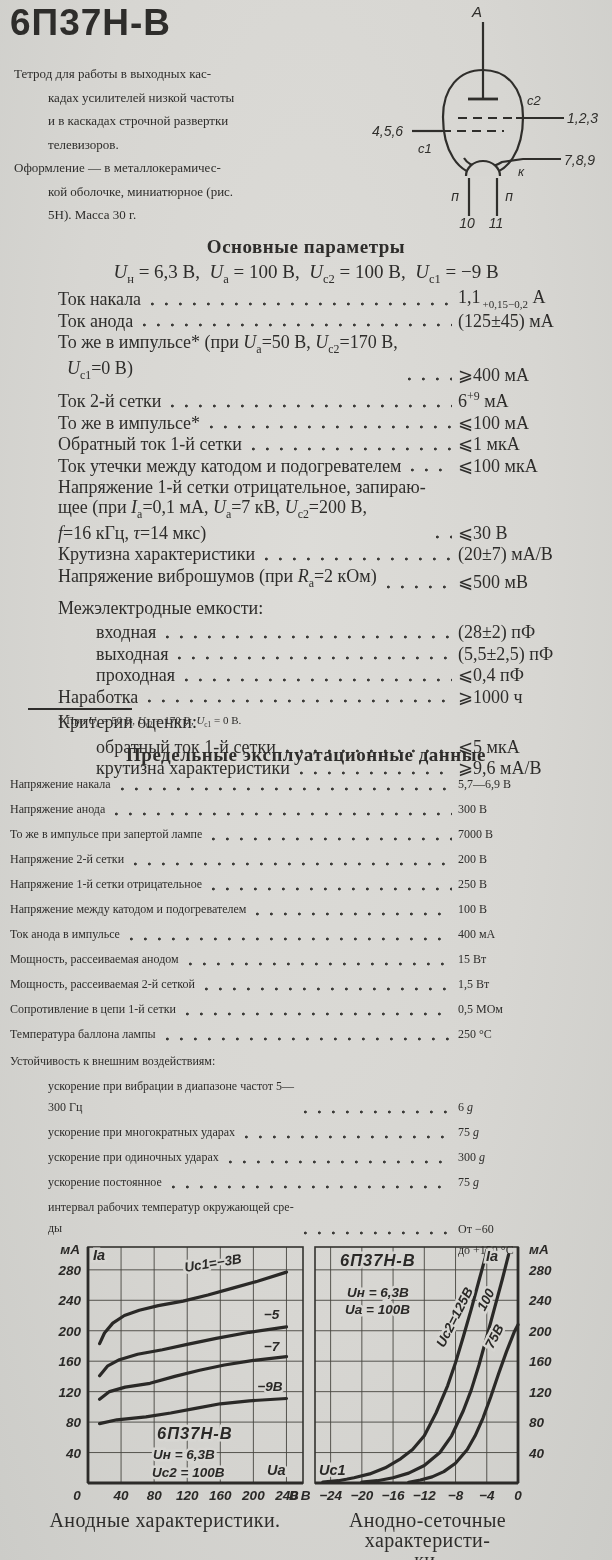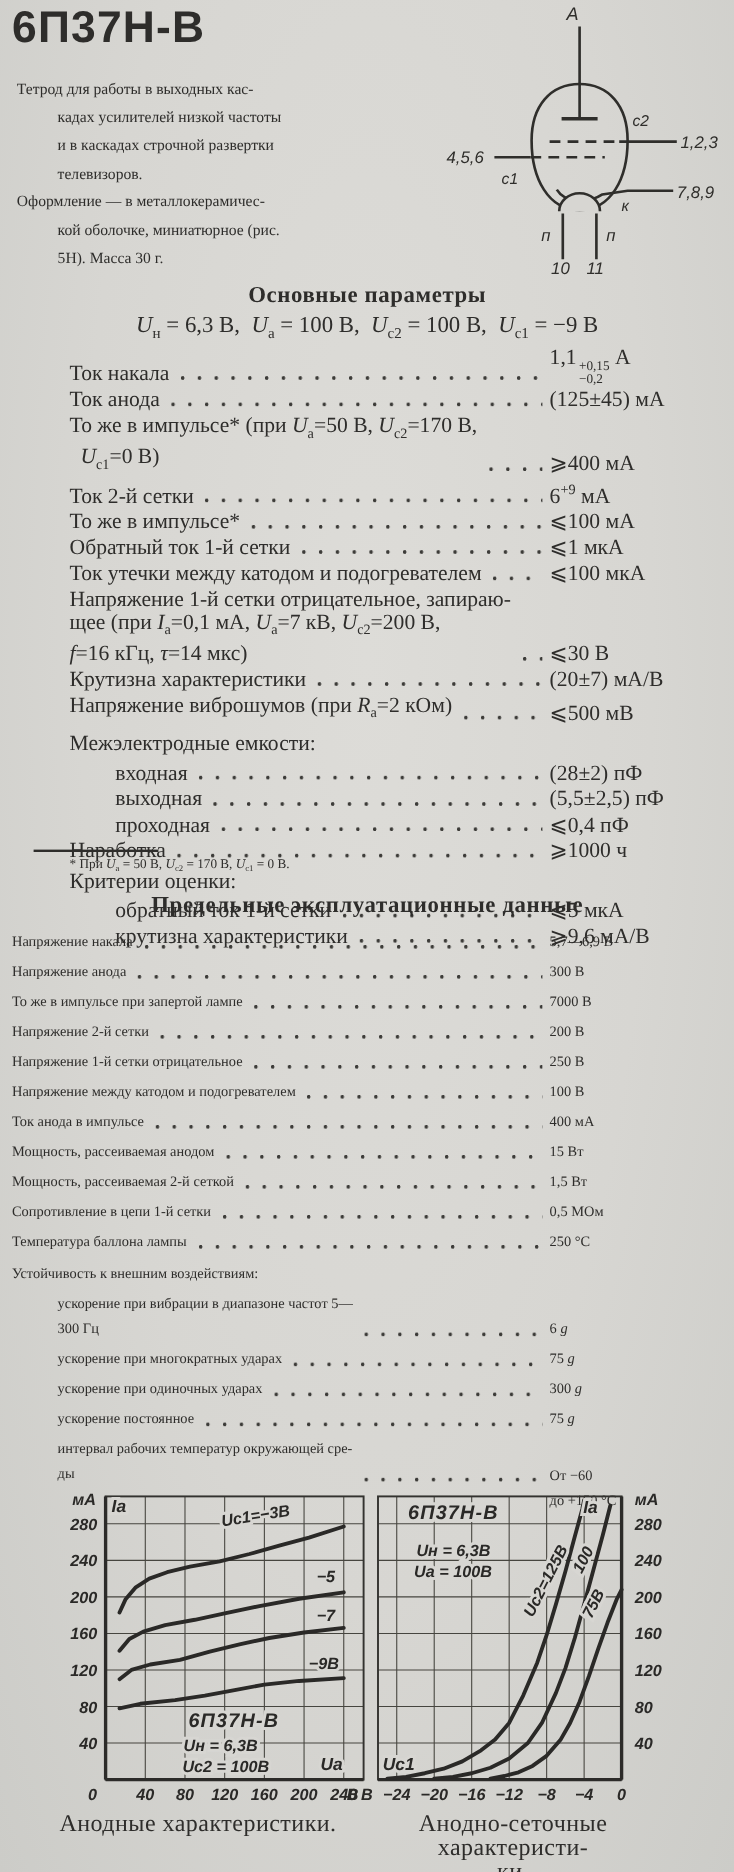--- a/index.html
+++ b/index.html
@@ -24,21 +24,21 @@
   .prow{display:flex;align-items:flex-end;margin-bottom:2px;}
   #limit-rows .prow{margin-bottom:4px;}
   .prow.indent{padding-left:38px;}
   .prow.group{margin-top:6px;margin-bottom:5px;}
   .lbl{flex:0 1 auto;}
   .dots{flex:1 1 auto;min-width:14px;height:6px;align-self:flex-end;margin:0 6px 3px 9px;
     background-image:radial-gradient(circle at 2.2px 3px, #3c3b38 1.3px, rgba(0,0,0,0) 1.7px);
     background-size:14px 6px;background-repeat:repeat-x;background-position:left bottom;}
   .val{flex:0 0 142px;}
   .drop .val{margin-bottom:-22px;}
-  .tol{display:inline-flex;flex-direction:column;font-size:11px;line-height:10.5px;vertical-align:-5px;margin-left:2px;}
+  .tol{display:inline-flex;flex-direction:row;font-size:11px;line-height:10.5px;vertical-align:-5px;margin-left:2px;}
   .rule{position:absolute;left:28px;top:708px;width:104px;border-top:2px solid #2e2d2b;}
   .footnote{position:absolute;left:58px;top:714px;font-size:11px;}
   .chart{position:absolute;}
   #chart1{left:30px;top:1236px;}
   #chart2{left:300px;top:1236px;}
   .chart text{font-family:"Liberation Sans","DejaVu Sans",sans-serif;font-style:italic;font-weight:bold;fill:#2a2927;}
   .caption{position:absolute;font-size:20px;line-height:20px;letter-spacing:0.4px;text-align:center;white-space:pre-line;}
   #cap1{left:40px;top:1510px;width:250px;}
   #cap2{left:300px;top:1510px;width:255px;}
 </style>

